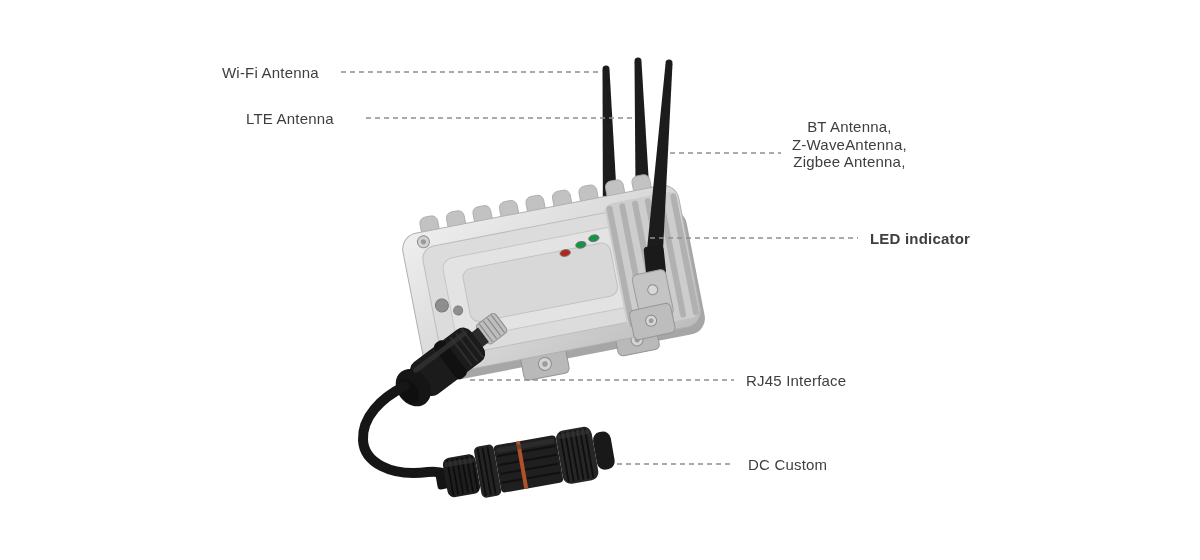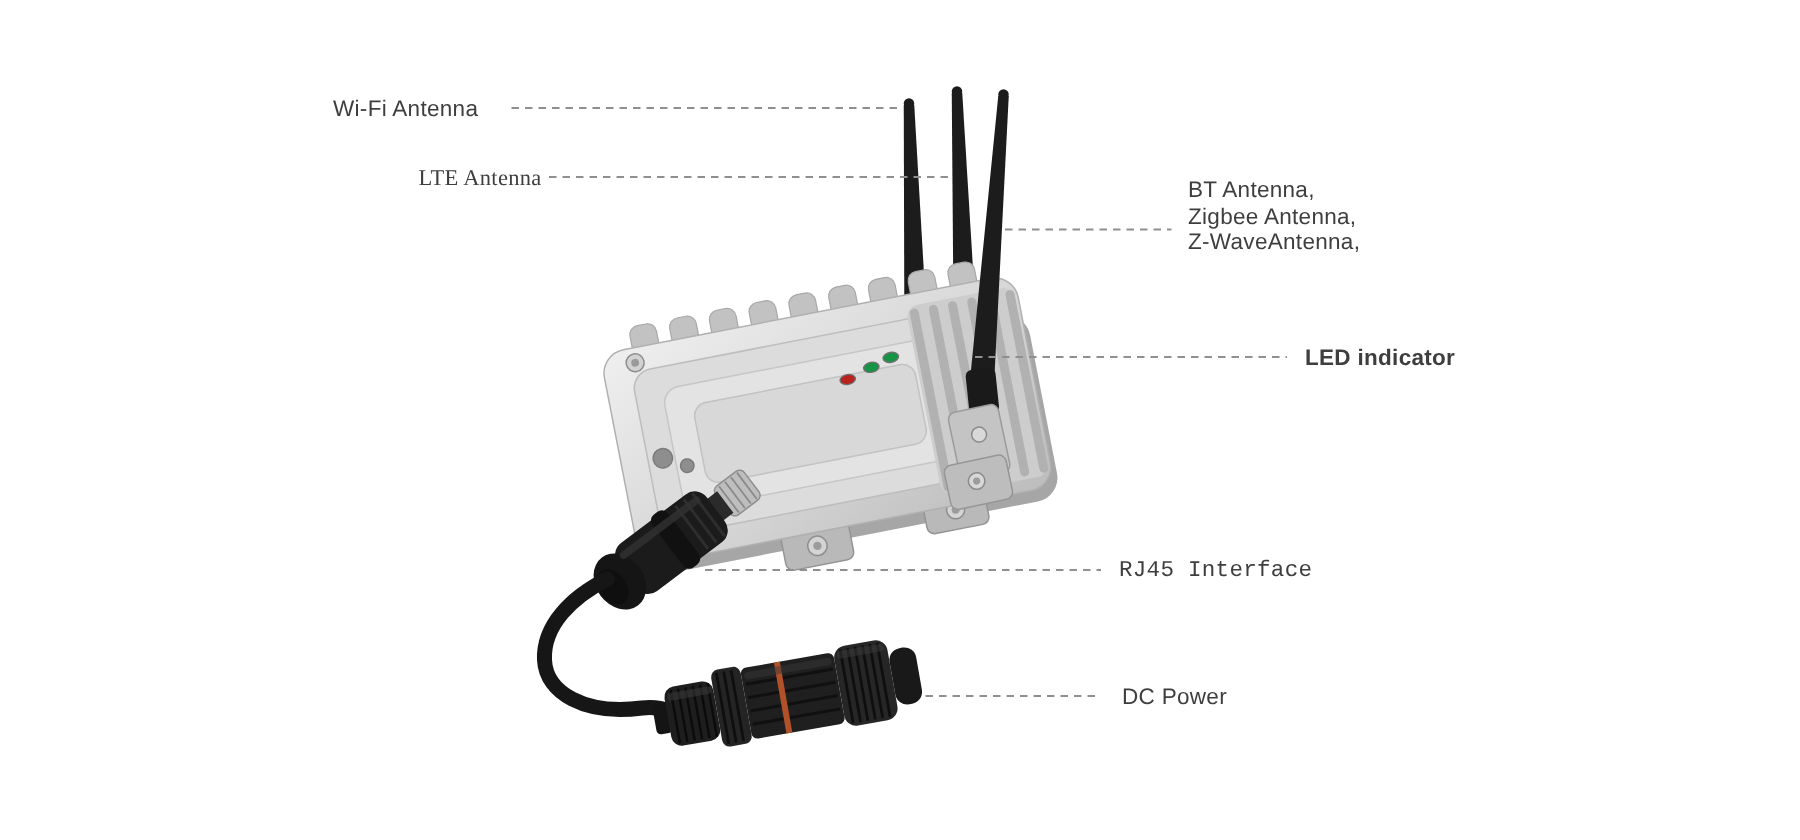--- a/index.html
+++ b/index.html
@@ -13,24 +13,24 @@
   .stage svg{position:absolute;left:0;top:0;}
   .label{
     position:absolute;
     font-size:15px;
     color:#3e3e3e;
     letter-spacing:.2px;
     white-space:nowrap;
     line-height:18px;
   }
   .lb-wifi {left:222px; top:64px;}
-  .lb-lte  {left:279px; top:110px;font-family:Liberation Serif, serif;}
-  .lb-multi{left:792px; top:118px; line-height:17.6px;}
+  .lb-lte  {left:246px; top:110px;}
+  .lb-multi{left:792px; top:118px; line-height:17.6px;text-align:center;}
   .lb-led  {left:870px; top:230px;font-weight:bold;}
-  .lb-rj45 {left:746px; top:372px;font-family:Liberation Mono, monospace;}
+  .lb-rj45 {left:746px; top:372px;}
   .lb-dc   {left:748px; top:456px;}
 </style>
 </head>
 <body>
 
 <div class="stage">
 
   <svg width="1200" height="560" viewBox="0 0 1200 560">
     <defs>
       <linearGradient id="gLid" x1="0" y1="0" x2="1" y2="1">
@@ -160,20 +160,20 @@
       <line x1="650" y1="238" x2="858" y2="238"></line>
       <line x1="470" y1="380" x2="734" y2="380"></line>
       <line x1="617" y1="464" x2="734" y2="464"></line>
     </g>
   </svg>
 
   <div class="label lb-wifi">Wi-Fi Antenna</div>
   <div class="label lb-lte">LTE Antenna</div>
   <div class="label lb-multi">
     <div>BT Antenna,</div>
+    <div>Z-WaveAntenna,</div>
     <div>Zigbee Antenna,</div>
-    <div>Z-WaveAntenna,</div>
   </div>
   <div class="label lb-led">LED indicator</div>
   <div class="label lb-rj45">RJ45 Interface</div>
-  <div class="label lb-dc">DC Power</div>
+  <div class="label lb-dc">DC Custom</div>
 
 </div>
 
 </body></html>

